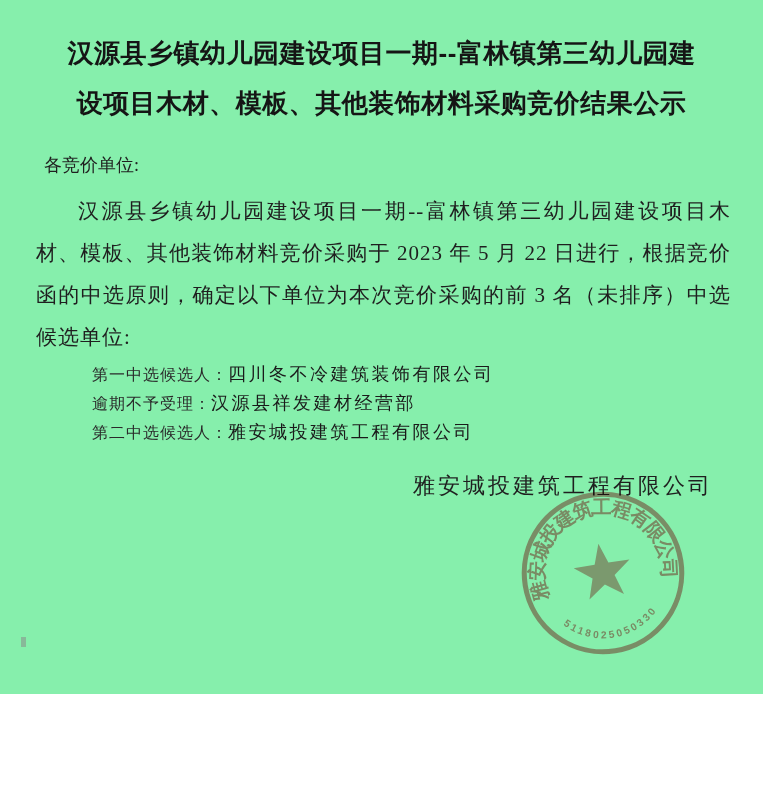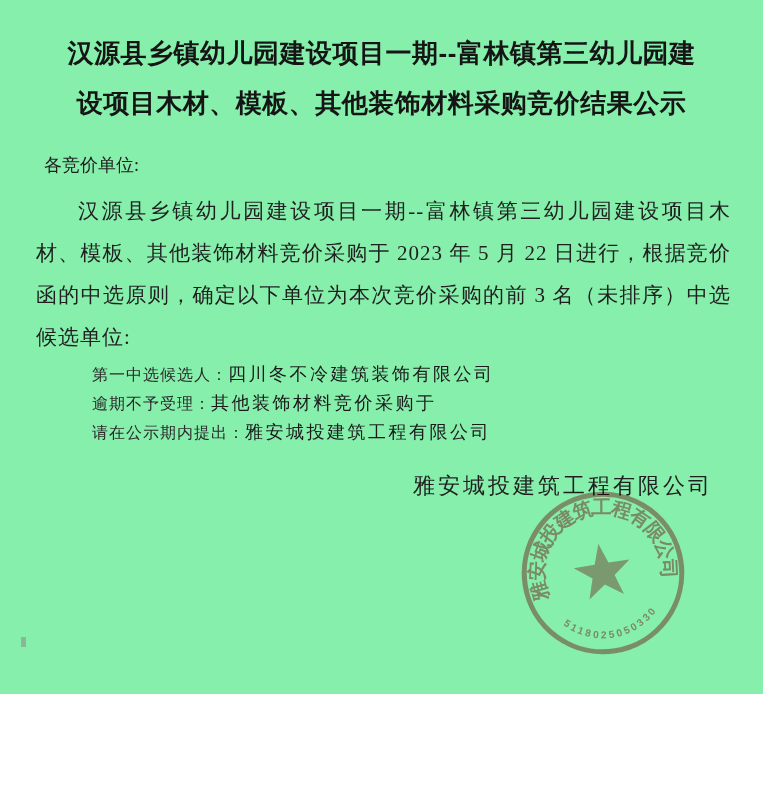--- a/index.html
+++ b/index.html
@@ -90,24 +90,24 @@
 
   <div class="salutation">各竞价单位:</div>
 
   <p class="para">汉源县乡镇幼儿园建设项目一期--富林镇第三幼儿园建设项目木材、模板、其他装饰材料竞价采购于 2023 年 5 月 22 日进行，根据竞价函的中选原则，确定以下单位为本次竞价采购的前 3 名（未排序）中选候选单位:</p>
 
   <div class="candidates">
     <div class="candidate">
       <span class="c-label">第一中选候选人：</span><span class="c-name">四川冬不冷建筑装饰有限公司</span>
     </div>
     <div class="candidate">
-      <span class="c-label">逾期不予受理：</span><span class="c-name">其他装饰材料竞价采购于</span>
+      <span class="c-label">逾期不予受理：</span><span class="c-name">汉源县祥发建材经营部</span>
     </div>
     <div class="candidate">
-      <span class="c-label">请在公示期内提出：</span><span class="c-name">雅安城投建筑工程有限公司</span>
+      <span class="c-label">第二中选候选人：</span><span class="c-name">雅安城投建筑工程有限公司</span>
     </div>
   </div>
 
 
   <div class="signature">雅安城投建筑工程有限公司</div>
 
 
   <svg class="seal" viewBox="0 0 178 178" xmlns="http://www.w3.org/2000/svg">
     <circle cx="89" cy="89" r="77" fill="none" stroke-width="5" opacity="0.8" stroke="#dd6a6a"></circle>
     <polygon points="89,60 95.8,79.7 116.6,80 99.9,92.6 106.1,112.5 89,100.5 71.9,112.5 78.1,92.6 61.4,80 82.2,79.7" opacity="0.7" fill="#dd6a6a"></polygon>

